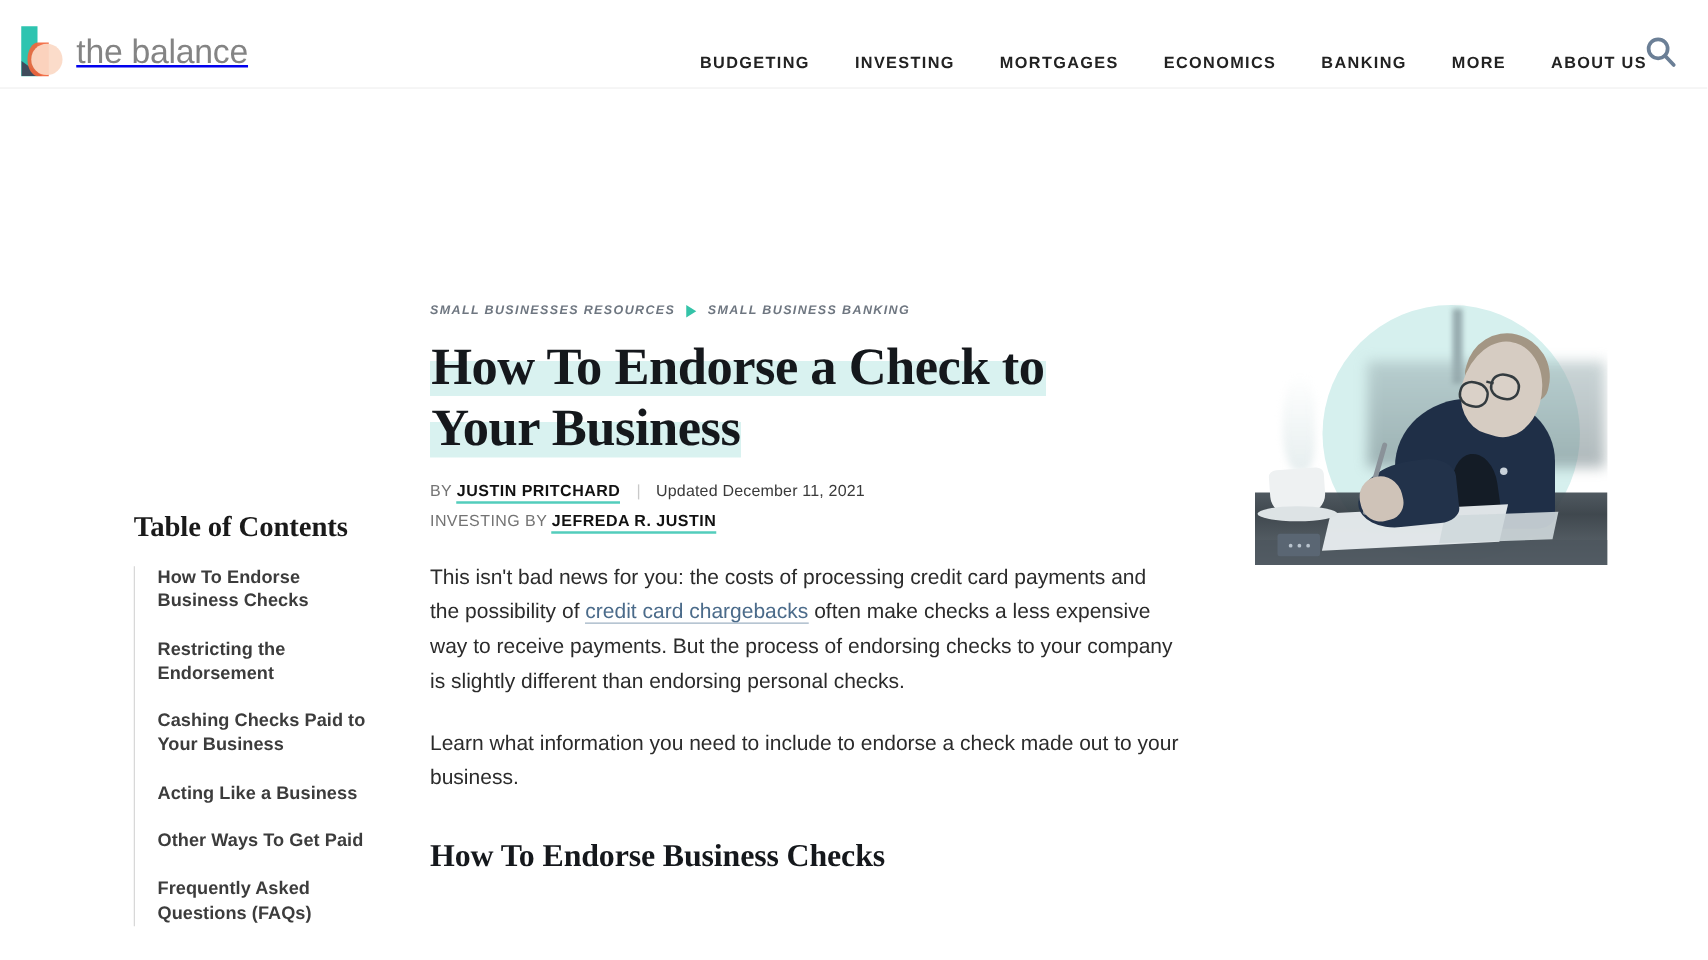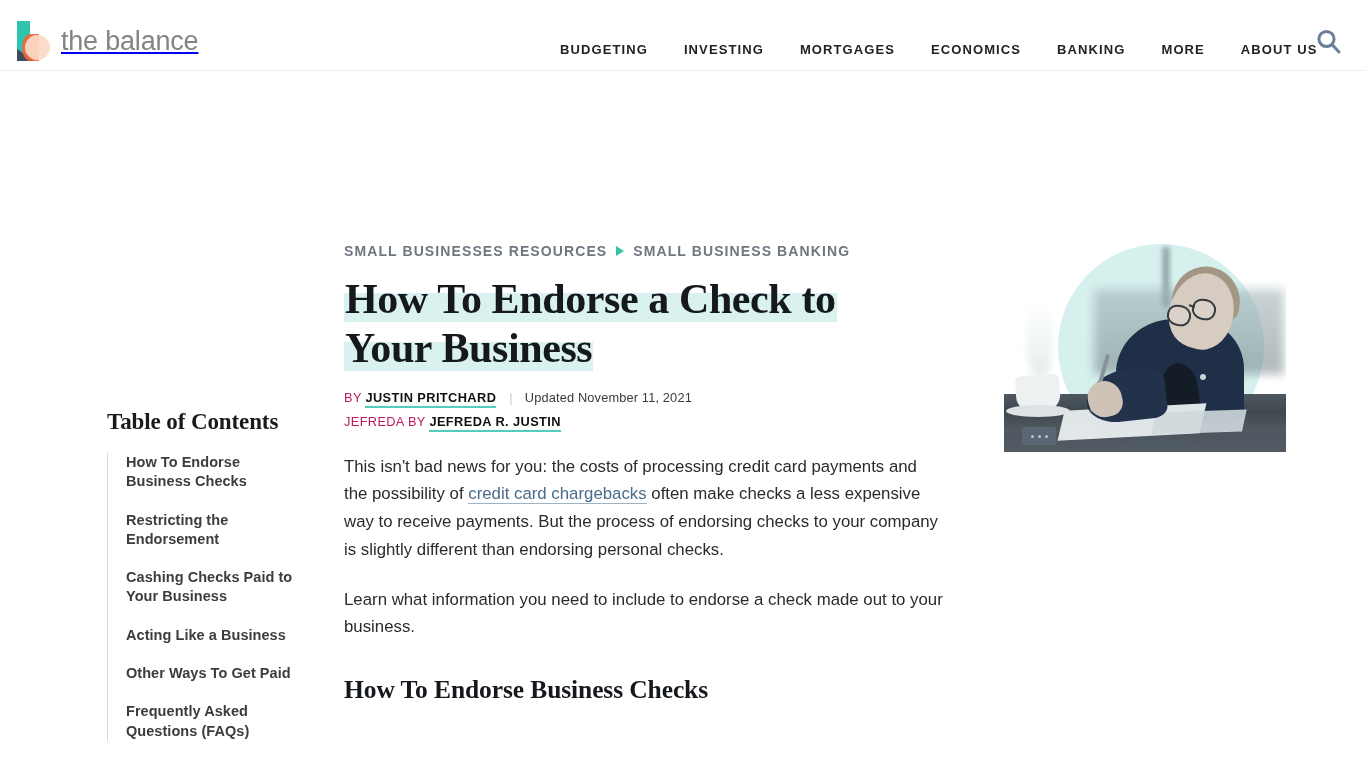--- a/index.html
+++ b/index.html
@@ -163,26 +163,27 @@
     width: 600px;
   }
 
   .breadcrumb {
     display: flex;
     align-items: center;
     gap: 9px;
     margin-bottom: 16px;
   }
   .crumb {
-    font-size: 14px;
+    font-size: 10px;
     font-weight: 700;
     letter-spacing: 1.1px;
     color: #6e7680;
     text-decoration: none;
     cursor: pointer;
+    font-style: italic;
   }
   .crumb-sep {
     width: 0; height: 0;
     border-left: 8px solid #34c3a8;
     border-top: 5px solid transparent;
     border-bottom: 5px solid transparent;
   }
 
   .headline {
     font-family: "Liberation Serif", serif;
@@ -201,21 +202,21 @@
     -webkit-box-decoration-break: clone;
   }
 
   .byline {
     font-size: 12.8px;
     letter-spacing: .35px;
     color: #1d1d1d;
     line-height: 1.7;
     margin-bottom: 20px;
   }
-  .byline .label { font-weight: 400; color: #be185d; text-align: center; }
+  .byline .label { font-weight: 400; color: #737373; text-align: center; }
   .author {
     font-weight: 700;
     color: #111;
     text-decoration: none;
     border-bottom: 2px solid #53cdbc;
     padding-bottom: 1px;
     cursor: pointer;
     letter-spacing: .4px;
   }
   .byline .divider {
@@ -495,23 +496,23 @@
       <span class="crumb-sep"></span>
       <a class="crumb" href="#">SMALL BUSINESS BANKING</a>
     </div>
 
     <h1 class="headline"><span class="hl">How To Endorse a Check to Your Business</span></h1>
 
     <div class="byline">
       <span class="label">BY</span>
       <a class="author" href="#">JUSTIN PRITCHARD</a>
       <span class="divider">|</span>
-      <span class="updated">Updated November 11, 2021</span>
+      <span class="updated">Updated December 11, 2021</span>
       <span class="byline-row2">
-        <span class="label">JEFREDA BY</span>
+        <span class="label">INVESTING BY</span>
         <a class="author" href="#">JEFREDA R. JUSTIN</a>
       </span>
     </div>
 
 
     <p class="body-p"><span>This isn't bad news for you: the costs of processing credit card payments and the possibility of </span><a class="inline-link" href="#">credit card chargebacks</a><span> often make checks a less expensive way to receive payments. But the process of endorsing checks to your company is slightly different than endorsing personal checks.</span></p>
 
     <p class="body-p"><span>Learn what information you need to include to endorse a check made out to your business.</span></p>
 
     <h2 class="section-h2">How To Endorse Business Checks</h2>

